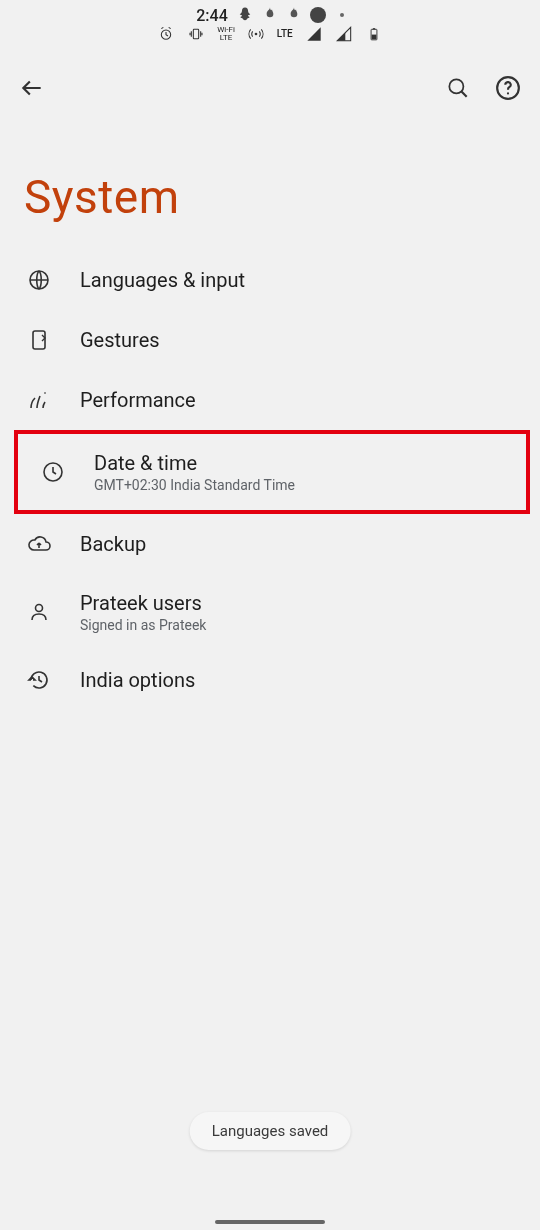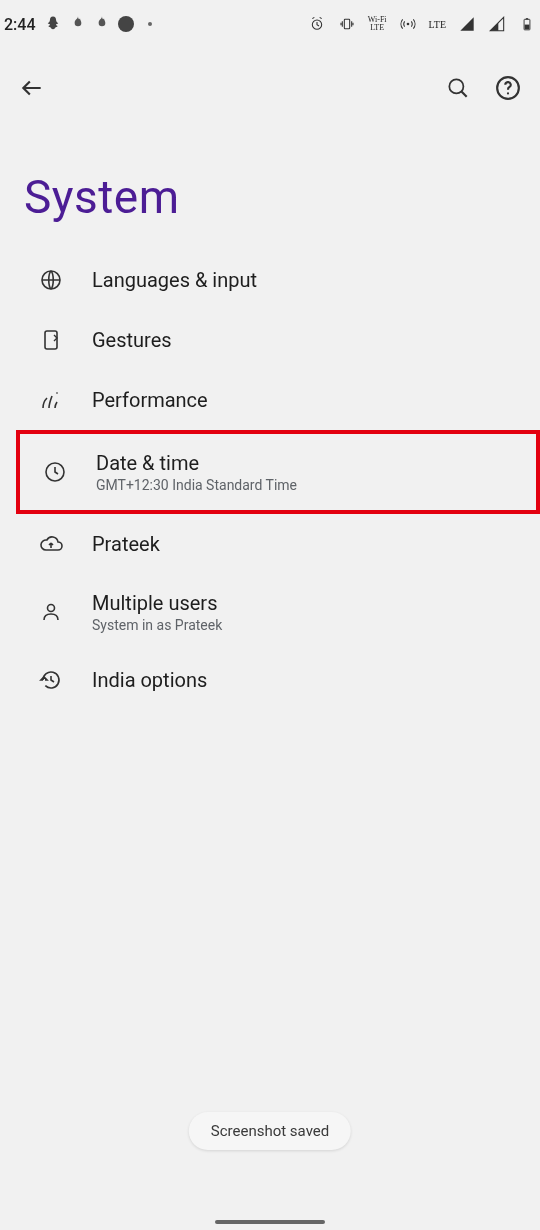--- a/index.html
+++ b/index.html
@@ -13,28 +13,29 @@
     overflow: hidden;
   }
 
   
   .statusbar {
     position: absolute;
     top: 0; left: 0; right: 0;
     height: 48px;
     display: flex;
     align-items: center;
-    justify-content: space-between;
+    justify-content: center;
     padding: 0 4px;
     font-size: 14px;
     color: #222;
+    flex-direction: column;
   }
   .status-left { display: flex; align-items: center; gap: 8px; }
   .status-left .time { font-size: 16px; font-weight: 500; }
-  .status-right { display: flex; align-items: center; gap: 12px; font-size: 11px; font-family: Liberation Serif, serif; }
+  .status-right { display: flex; align-items: center; gap: 12px; font-size: 11px; }
   .nicon { width: 18px; height: 18px; display: inline-flex; align-items: center; justify-content: center; }
   .dot { width: 16px; height: 16px; border-radius: 50%; background:#444; display:inline-block; }
   .smalldot { width:4px; height:4px; border-radius:50%; background:#666; display:inline-block; margin-left:6px; }
   .flame { font-size: 15px; line-height:1; color:#555; }
 
   
   .topbar {
     position: absolute;
     top: 60px; left: 0; right: 0;
     height: 56px;
@@ -46,49 +47,49 @@
   .topbar .ticon { width: 28px; height: 28px; display:flex; align-items:center; justify-content:center; }
   .topbar .right { display:flex; align-items:center; gap: 22px; }
 
   
   .page-title {
     position:absolute;
     top: 170px;
     left: 24px;
     font-size: 46px;
     font-weight: 400;
-    color:#4c1d95;
+    color:#c2410c;
     letter-spacing: 0.5px;
   }
 
   
   .settings-list {
     position:absolute;
     top: 250px;
-    left:16px; right:0;
+    left:4px; right:0;
   }
   .row {
     display:flex;
     align-items:center;
     padding: 17px 22px;
     gap: 28px;
     min-height: 58px;
   }
   .row .ricon {
     width: 26px; height: 26px;
     flex: 0 0 26px;
     display:flex; align-items:center; justify-content:center;
     color:#3a3a3a;
   }
   .row .rtext { display:flex; flex-direction:column; }
   .row .label { font-size: 20px; color:#1e1e1e; }
   .row .sub { font-size: 14px; color:#5f6368; margin-top: 2px; }
   .highlight {
     border: 4px solid #e3000f;
-    margin: 0 0;
+    margin: 0 10px;
   }
 
   
   .toast {
     position:absolute;
     bottom: 80px;
     left: 50%;
     transform: translateX(-50%);
     background: #f6f6f6;
     color:#3a3a3a;
@@ -243,61 +244,61 @@
 
   <div class="row highlight">
     <div class="ricon">
       <svg viewBox="0 0 24 24" width="24" height="24">
           <circle cx="12" cy="12" r="9"></circle>
           <path d="M12 7v5l3 2"></path>
         </svg>
     </div>
     <div class="rtext">
       <span class="label">Date &amp; time</span>
-      <span class="sub">GMT+12:30 India Standard Time</span>
+      <span class="sub">GMT+02:30 India Standard Time</span>
     </div>
   </div>
 
   <div class="row">
     <div class="ricon">
       <svg viewBox="0 0 24 24" width="24" height="24">
           <path d="M7 18a5 5 0 1 1 .8-9.93A6 6 0 0 1 19 10a4 4 0 0 1 0 8H7z"></path>
           <path d="M12 16v-5m0 0l-2 2m2-2l2 2"></path>
         </svg>
     </div>
     <div class="rtext">
-      <span class="label">Prateek</span>
+      <span class="label">Backup</span>
     </div>
   </div>
 
   <div class="row">
     <div class="ricon">
       <svg viewBox="0 0 24 24" width="24" height="24">
           <circle cx="12" cy="8" r="3.5"></circle>
           <path d="M5 20c0-4 3-6 7-6s7 2 7 6"></path>
         </svg>
     </div>
     <div class="rtext">
-      <span class="label">Multiple users</span>
-      <span class="sub">System in as Prateek</span>
+      <span class="label">Prateek users</span>
+      <span class="sub">Signed in as Prateek</span>
     </div>
   </div>
 
   <div class="row">
     <div class="ricon">
       <svg viewBox="0 0 24 24" width="24" height="24">
           <path d="M4 12a8 8 0 1 1 2.34 5.66"></path>
           <path d="M4 12H2l3-3 3 3H6"></path>
           <path d="M12 8v4l3 2"></path>
         </svg>
     </div>
     <div class="rtext">
       <span class="label">India options</span>
     </div>
   </div>
 
 </div>
 
 <div class="toast">
-  <span>Screenshot saved</span>
+  <span>Languages saved</span>
 </div>
 
 <div class="navpill"></div>
 
 </body></html>

